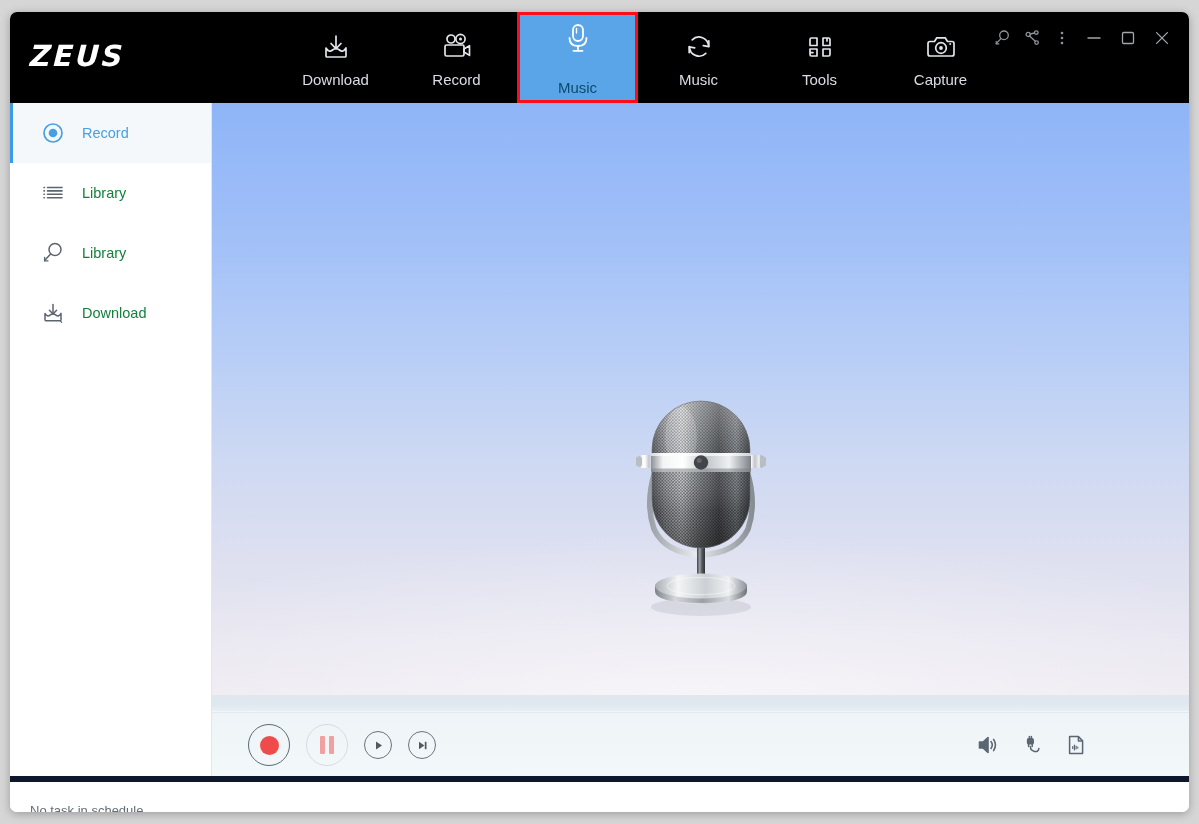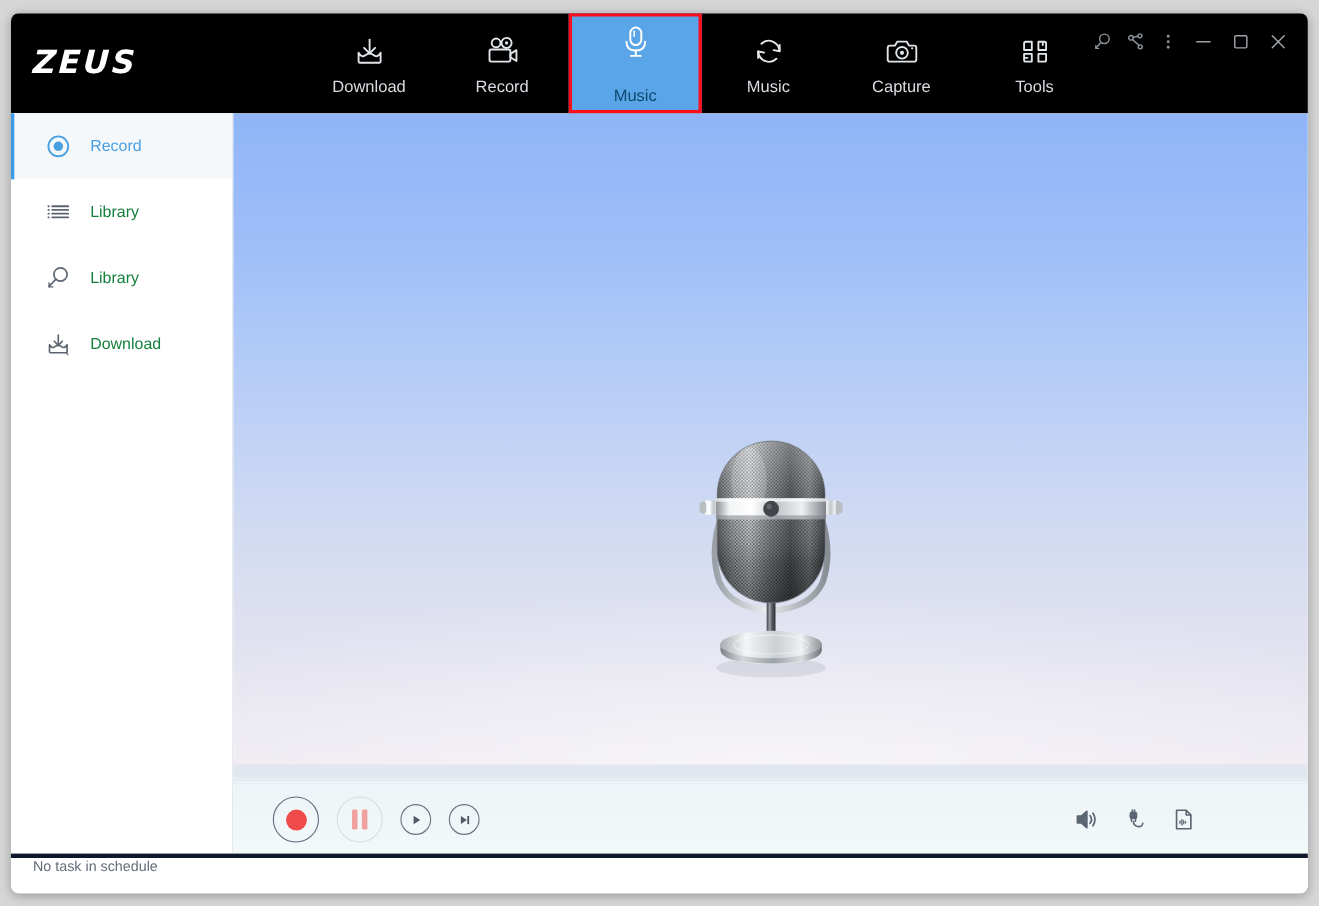--- a/index.html
+++ b/index.html
@@ -199,22 +199,22 @@
     width: 26px; height: 26px;
     display: flex; align-items: center; justify-content: center;
     cursor: pointer;
   }
 
   
   .statusbar {
     position: absolute; left: 0; top: 764px;
     width: 1179px; height: 36px;
     background: #ffffff;
-    border-top: 4px solid #0f172a;
-    display: flex; align-items: flex-start;
+    border-top: 6px solid #0f172a;
+    display: flex; align-items: flex-end;
   }
   .statusbar .txt {
     margin-left: 20px;
     font-size: 13px;
     color: #646d78;
   }
 </style>
 </head>
 <body>
 
@@ -270,39 +270,39 @@
             <path d="M26.5 16.3 A9.6 9.6 0 0 0 10.2 9.8"></path>
             <path d="M7.5 16.7 A9.6 9.6 0 0 0 23.8 23.4"></path>
             <path d="M26.8 10.8 L26.9 16.6 L21.3 15.6"></path>
             <path d="M7.2 22.6 L7.1 16.8 L12.7 17.8"></path>
           </svg>
         </span>
         <span class="lbl">Music</span>
       </div>
 
       <div class="nav-item">
-        <svg class="ic" width="36" height="34" viewBox="0 0 36 34" fill="none" stroke="#e2e6ea" stroke-width="1.7" stroke-linecap="round" stroke-linejoin="round">
-          <path d="M5 13.5 Q5 11.5 7 11.5 L11.5 11.5 L13.8 7.8 L22.2 7.8 L24.5 11.5 L29 11.5 Q31 11.5 31 13.5 L31 24 Q31 26 29 26 L7 26 Q5 26 5 24 Z"></path>
-          <circle cx="18" cy="18" r="5.3"></circle>
-          <circle cx="18" cy="18" r="1.9" fill="#e2e6ea" stroke="none"></circle>
-          <circle cx="27.2" cy="13.9" r="1" fill="#e2e6ea" stroke="none"></circle>
-        </svg>
-        <span class="lbl">Capture</span>
-      </div>
-
-      <div class="nav-item">
         <span class="ic">
           <svg width="34" height="34" viewBox="0 0 34 34" fill="none" stroke="#e2e6ea" stroke-width="1.7" stroke-linecap="round" stroke-linejoin="round">
             <path d="M7 9.5 Q7 8 8.5 8 L14 8 L14 15.5 L7 15.5 Z"></path>
             <path d="M20 8 L25.5 8 Q27 8 27 9.5 L27 15.5 L20 15.5 Z M24 8 L24 11"></path>
             <path d="M7 19 L14 19 L14 26 L8.5 26 Q7 26 7 24.5 Z M7 22.6 L10 22.6"></path>
             <path d="M20 19 L27 19 L27 24.5 Q27 26 25.5 26 L20 26 Z"></path>
           </svg>
         </span>
         <span class="lbl">Tools</span>
+      </div>
+
+      <div class="nav-item">
+        <svg class="ic" width="36" height="34" viewBox="0 0 36 34" fill="none" stroke="#e2e6ea" stroke-width="1.7" stroke-linecap="round" stroke-linejoin="round">
+          <path d="M5 13.5 Q5 11.5 7 11.5 L11.5 11.5 L13.8 7.8 L22.2 7.8 L24.5 11.5 L29 11.5 Q31 11.5 31 13.5 L31 24 Q31 26 29 26 L7 26 Q5 26 5 24 Z"></path>
+          <circle cx="18" cy="18" r="5.3"></circle>
+          <circle cx="18" cy="18" r="1.9" fill="#e2e6ea" stroke="none"></circle>
+          <circle cx="27.2" cy="13.9" r="1" fill="#e2e6ea" stroke="none"></circle>
+        </svg>
+        <span class="lbl">Capture</span>
       </div>
 
     </div>
 
     <div class="wctrls">
       <div class="wbtn">
         <svg width="18" height="18" viewBox="0 0 18 18" fill="none" stroke="#8d949b" stroke-width="1.3" stroke-linecap="round">
           <circle cx="11" cy="6.3" r="4.3"></circle>
           <path d="M7.9 9.6 L3.2 14.6"></path>
           <path d="M3.2 12.2 L3.2 14.9 L5.8 14.9" stroke-width="1.1"></path>

